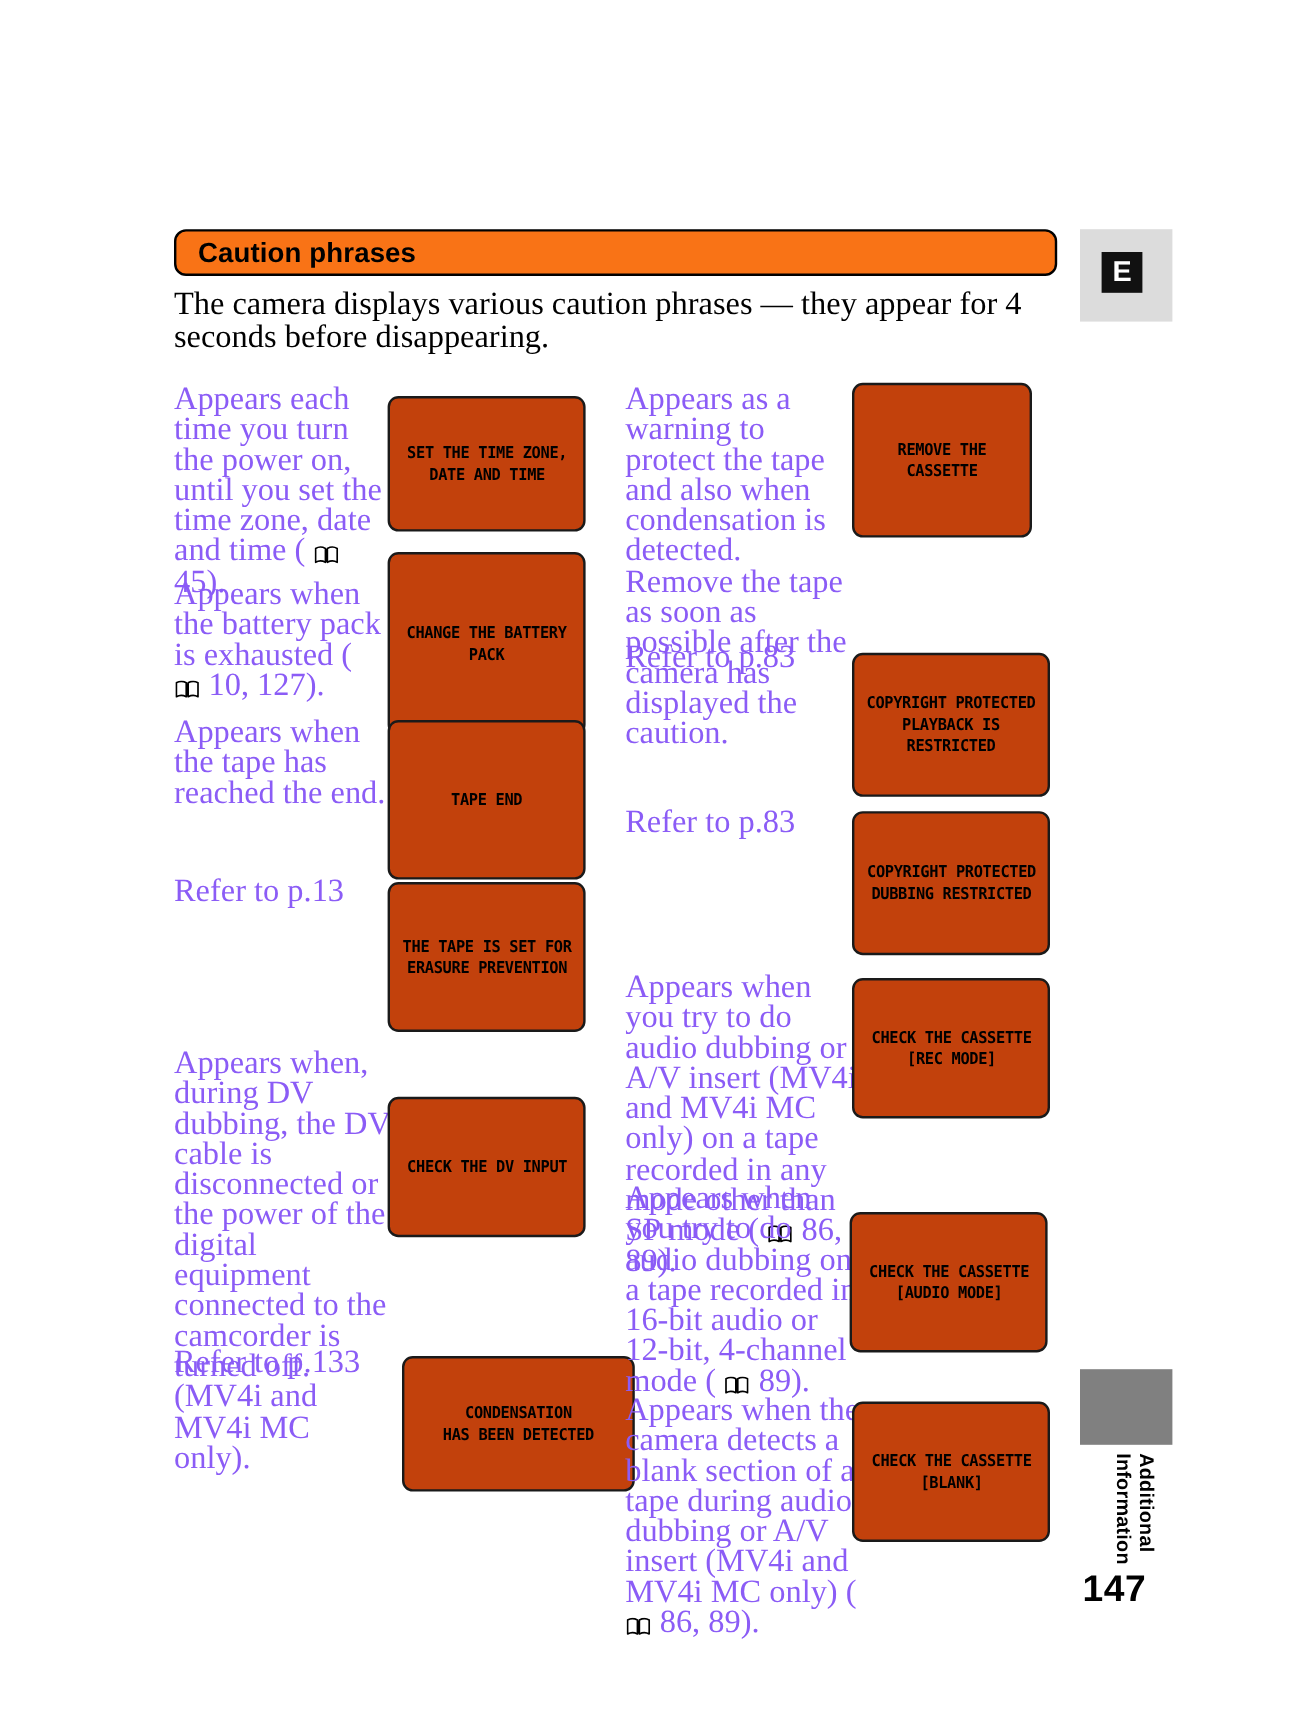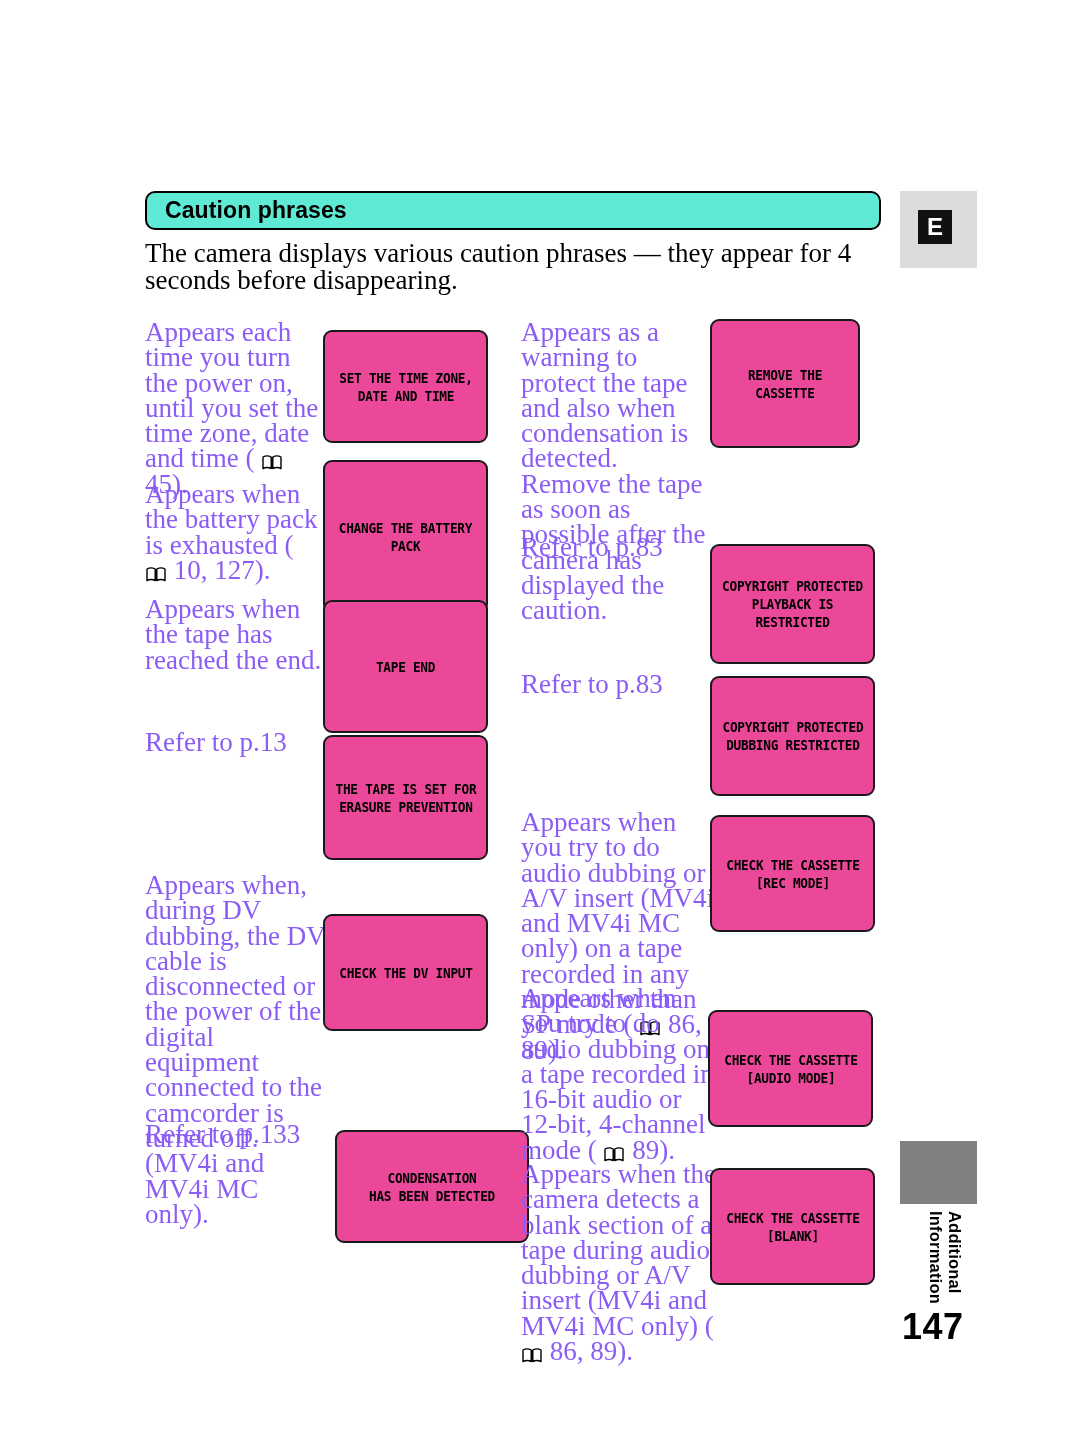--- a/index.html
+++ b/index.html
@@ -15,21 +15,21 @@
     overflow: hidden;
   }
 
   
   .header-bar {
     position: absolute;
     left: 145px;
     top: 191px;
     width: 736px;
     height: 39px;
-    background: #5eead4;
+    background: #f97316;
     border: 2px solid #000000;
     border-radius: 10px;
     box-sizing: border-box;
   }
   .header-title {
     position: absolute;
     left: 18px;
     top: 50%;
     transform: translateY(-52%);
     font-family: "Liberation Sans", "DejaVu Sans", sans-serif;
@@ -94,21 +94,21 @@
     height: 14px;
     vertical-align: -2px;
     margin: 0 2px 0 1px;
     position: relative;
   }
   .book-icon svg { display: block; }
 
   
   .lcd {
     position: absolute;
-    background: #ec4899;
+    background: #c2410c;
     border: 2px solid #1a1a1a;
     border-radius: 9px;
     box-sizing: border-box;
     display: flex;
     align-items: center;
     justify-content: center;
   }
   .lcd-text {
     font-family: "DejaVu Sans Mono", "Liberation Mono", monospace;
     font-weight: bold;
@@ -146,21 +146,21 @@
     text-orientation: mixed;
     white-space: pre-line;
     letter-spacing: 0.2px;
   }
   .page-number {
     position: absolute;
     left: 902px;
     top: 1306px;
     font-family: "Liberation Sans", "DejaVu Sans", sans-serif;
     font-weight: bold;
-    font-size: 36px;
+    font-size: 31px;
     color: #000;
     letter-spacing: 0.5px;
   }
 </style>
 </head>
 <body>
 
 <div class="header-bar">
   <div class="header-title">Caution phrases</div>
 </div>

